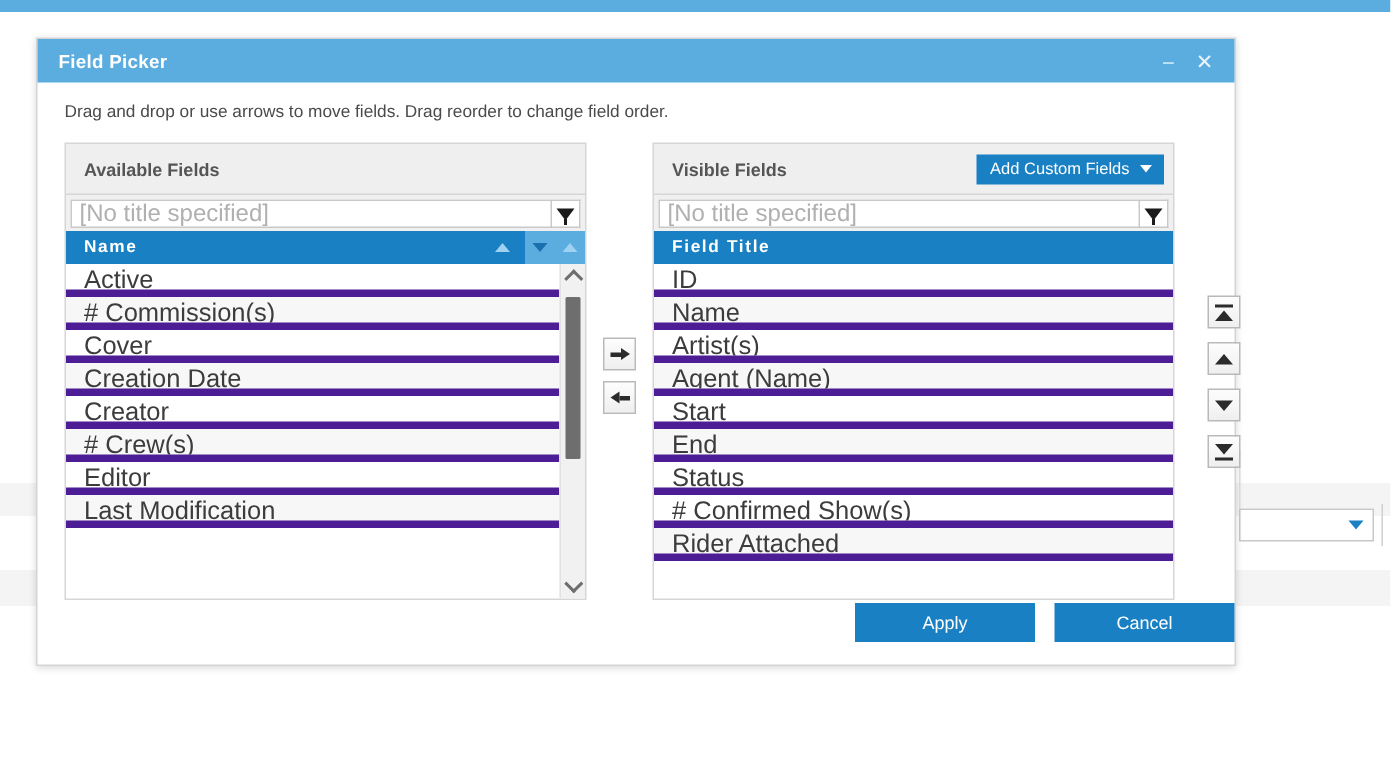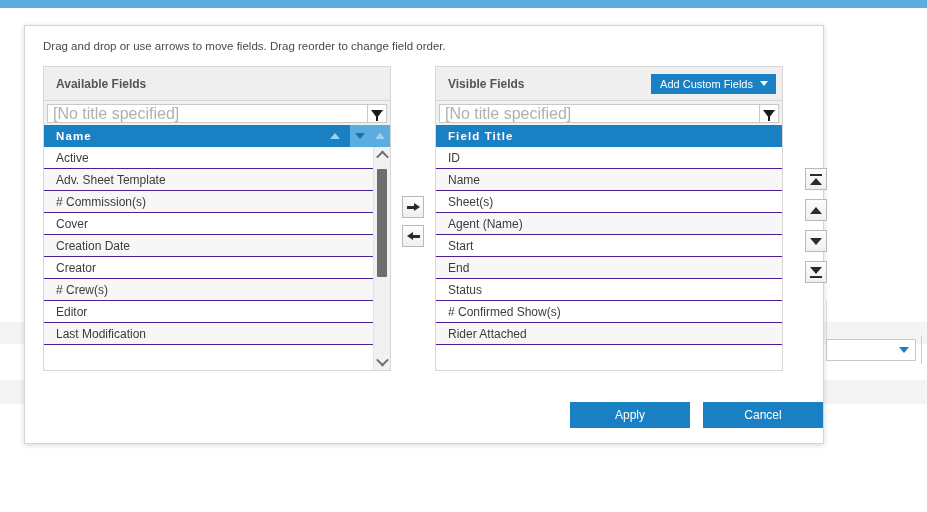--- a/index.html
+++ b/index.html
@@ -249,23 +249,23 @@
     overflow: hidden;
   }
   .list-items {
     flex: 1;
     overflow: hidden;
   }
   .list-item {
     height: 22px;
     line-height: 22px;
     padding-left: 12px;
-    font-size: 12px;
+    font-size: 17px;
     color: #3c3c3c;
-    border-bottom: 1px solid #4c1d95;
+    border-bottom: 5px solid #4c1d95;
     background: #ffffff;
     box-sizing: border-box;
     cursor: pointer;
     white-space: nowrap;
     overflow: hidden;
   }
   .list-item.alt { background: #f7f7f7; }
 
   
   .vscroll {
@@ -408,20 +408,25 @@
   <div class="bg-vline" style="left:826px; top:300px; height:44px;"></div>
 
   <div class="bg-dropdown">
     <div class="caret"></div>
   </div>
   <div class="bg-divider-right"></div>
 </div>
 
 <div class="modal">
 
+  <div class="modal-titlebar">
+    <div class="modal-title">Field Picker</div>
+    <div class="win-btn">–</div>
+    <div class="win-btn close">✕</div>
+  </div>
 
   <div class="modal-body">
     <div class="instructions">Drag and drop or use arrows to move fields. Drag reorder to change field order.</div>
 
     <div class="panes">
 
       <div class="pane">
         <div class="pane-header">
           <div class="pane-header-title">Available Fields</div>
         </div>
@@ -441,21 +446,20 @@
             <span class="arr-down-sm"></span>
           </span>
           <span class="hdr-arrow-box">
             <span class="arr-up-sm"></span>
           </span>
         </div>
 
         <div class="list-wrap">
           <div class="list-items" id="available-list">
               <div class="list-item">Active</div>
-              <div class="list-item alt">Adv. Sheet Template</div>
               <div class="list-item alt"># Commission(s)</div>
               <div class="list-item">Cover</div>
               <div class="list-item alt">Creation Date</div>
               <div class="list-item">Creator</div>
               <div class="list-item alt"># Crew(s)</div>
               <div class="list-item">Editor</div>
               <div class="list-item alt">Last Modification</div>
             </div>
           <div class="vscroll">
             <div class="vscroll-arrow">
@@ -496,21 +500,21 @@
         </div>
 
         <div class="col-header">
           <span class="col-header-label">Field Title</span>
         </div>
 
         <div class="list-wrap">
           <div class="list-items" id="visible-list">
               <div class="list-item">ID</div>
               <div class="list-item alt">Name</div>
-              <div class="list-item">Sheet(s)</div>
+              <div class="list-item">Artist(s)</div>
               <div class="list-item alt">Agent (Name)</div>
               <div class="list-item">Start</div>
               <div class="list-item alt">End</div>
               <div class="list-item">Status</div>
               <div class="list-item"># Confirmed Show(s)</div>
               <div class="list-item alt">Rider Attached</div>
             </div>
         </div>
       </div>
 

